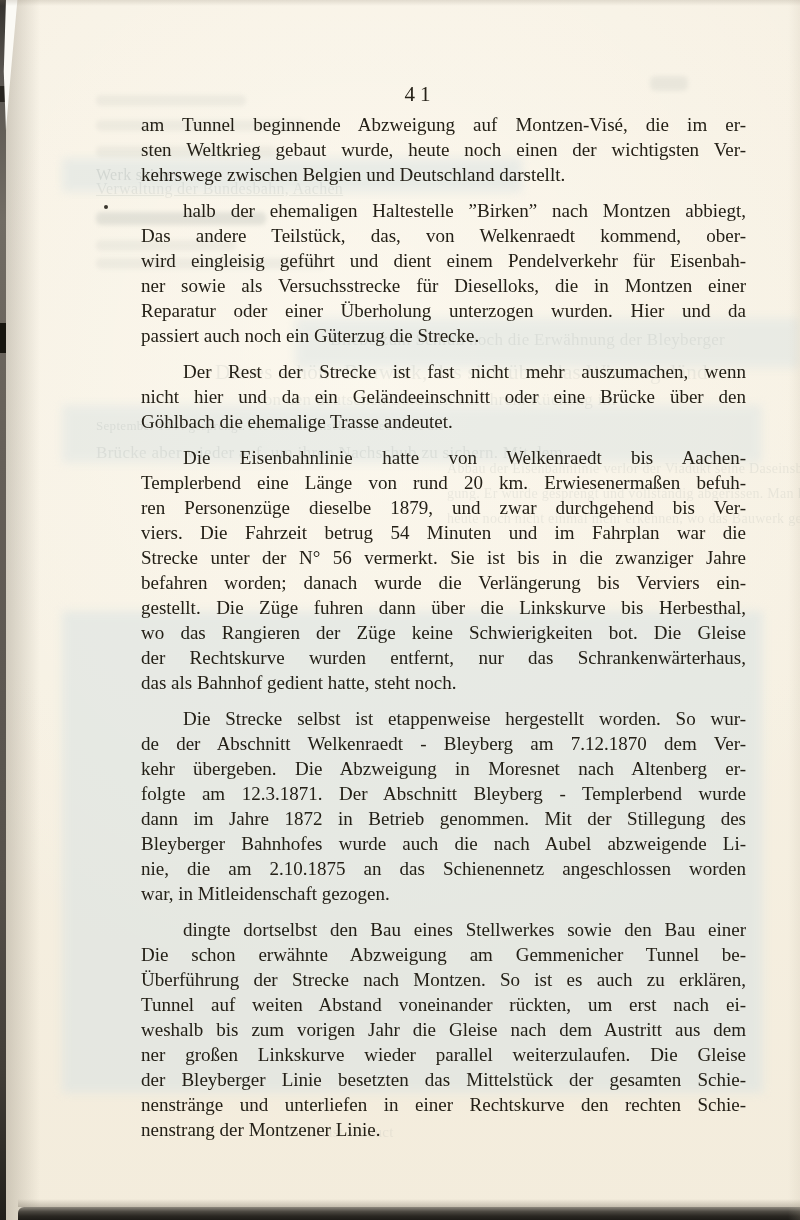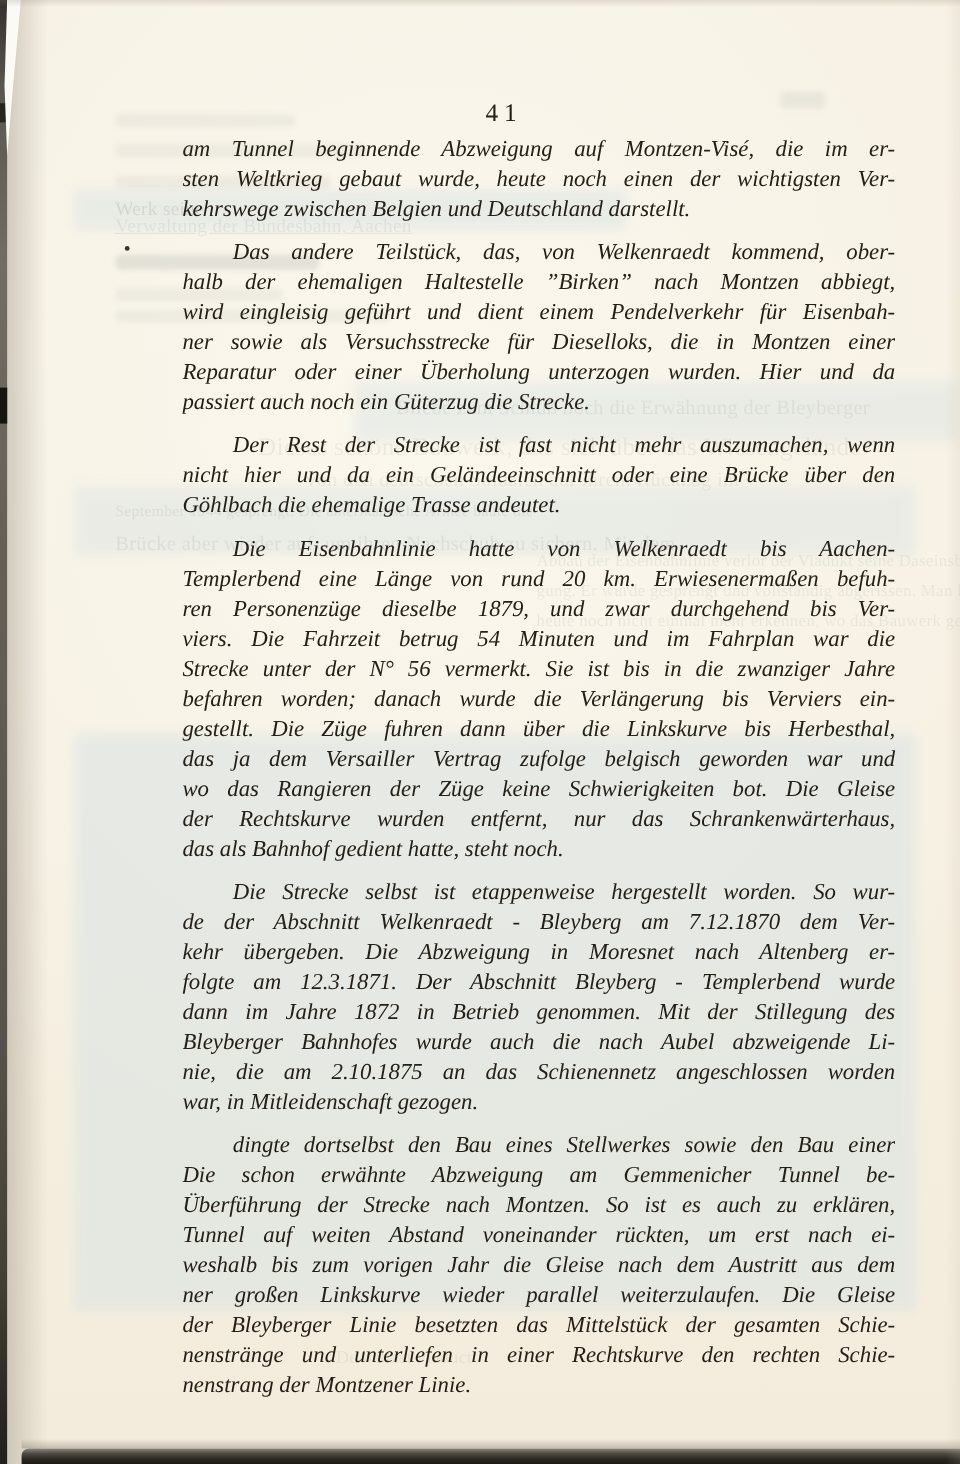--- a/index.html
+++ b/index.html
@@ -75,21 +75,21 @@
   
   .page-number {
     position: absolute; left: 140px; top: 82px; width: 560px;
     text-align: center; font-size: 21px; letter-spacing: 5px;
     color: #262218;
   }
   .text-block {
     position: absolute; left: 140px; top: 112px; width: 606px;
     font-size: 19px; color: #242017;
   }
-  .para { margin: 0 0 11px 12px; font-style: italic; }
+  .para { margin: 0 0 11px 1px; }
   .line {
     line-height: 25px; max-height: 26px; overflow: hidden;
     text-align: justify; text-align-last: justify; text-justify: inter-word;
   }
   .line.last { text-align-last: left; }
   .para.indent .line:first-child { padding-left: 42px; }
 </style>
 </head>
 <body>
 
@@ -125,41 +125,40 @@
 
   <div class="page-number">41</div>
 
   <div class="text-block" id="text-block">
       <div class="para">
         <div class="line">am Tunnel beginnende Abzweigung auf Montzen-Visé, die im er-</div>
         <div class="line">sten Weltkrieg gebaut wurde, heute noch einen der wichtigsten Ver-</div>
         <div class="line last">kehrswege zwischen Belgien und Deutschland darstellt.</div>
       </div>
       <div class="para indent">
+        <div class="line">halb der ehemaligen Haltestelle ”Birken” nach Montzen abbiegt,</div>
         <div class="line">Das andere Teilstück, das, von Welkenraedt kommend, ober-</div>
-        <div class="line">halb der ehemaligen Haltestelle ”Birken” nach Montzen abbiegt,</div>
         <div class="line">wird eingleisig geführt und dient einem Pendelverkehr für Eisenbah-</div>
         <div class="line">ner sowie als Versuchsstrecke für Dieselloks, die in Montzen einer</div>
         <div class="line">Reparatur oder einer Überholung unterzogen wurden. Hier und da</div>
         <div class="line last">passiert auch noch ein Güterzug die Strecke.</div>
       </div>
       <div class="para indent">
         <div class="line">Der Rest der Strecke ist fast nicht mehr auszumachen, wenn</div>
         <div class="line">nicht hier und da ein Geländeeinschnitt oder eine Brücke über den</div>
         <div class="line last">Göhlbach die ehemalige Trasse andeutet.</div>
       </div>
       <div class="para indent">
         <div class="line">Die Eisenbahnlinie hatte von Welkenraedt bis Aachen-</div>
         <div class="line">Templerbend eine Länge von rund 20 km. Erwiesenermaßen befuh-</div>
         <div class="line">ren Personenzüge dieselbe 1879, und zwar durchgehend bis Ver-</div>
         <div class="line">viers. Die Fahrzeit betrug  54 Minuten und im Fahrplan war die</div>
         <div class="line">Strecke unter der N° 56 vermerkt. Sie ist bis in die zwanziger Jahre</div>
         <div class="line">befahren worden; danach wurde die Verlängerung bis Verviers ein-</div>
         <div class="line">gestellt. Die Züge fuhren dann über die Linkskurve bis Herbesthal,</div>
-        <div class="line">das ja dem Versailler Vertrag zufolge belgisch geworden war und</div>
         <div class="line">wo das Rangieren der Züge keine Schwierigkeiten bot. Die Gleise</div>
         <div class="line">der Rechtskurve wurden entfernt, nur das Schrankenwärterhaus,</div>
         <div class="line last">das als Bahnhof gedient hatte, steht noch.</div>
       </div>
       <div class="para indent">
         <div class="line">Die Strecke selbst ist etappenweise hergestellt worden. So wur-</div>
         <div class="line">de der Abschnitt Welkenraedt - Bleyberg am 7.12.1870 dem Ver-</div>
         <div class="line">kehr übergeben. Die Abzweigung in Moresnet nach Altenberg er-</div>
         <div class="line">folgte am 12.3.1871. Der Abschnitt Bleyberg - Templerbend wurde</div>
         <div class="line">dann im Jahre 1872 in Betrieb genommen. Mit der Stillegung des</div>

